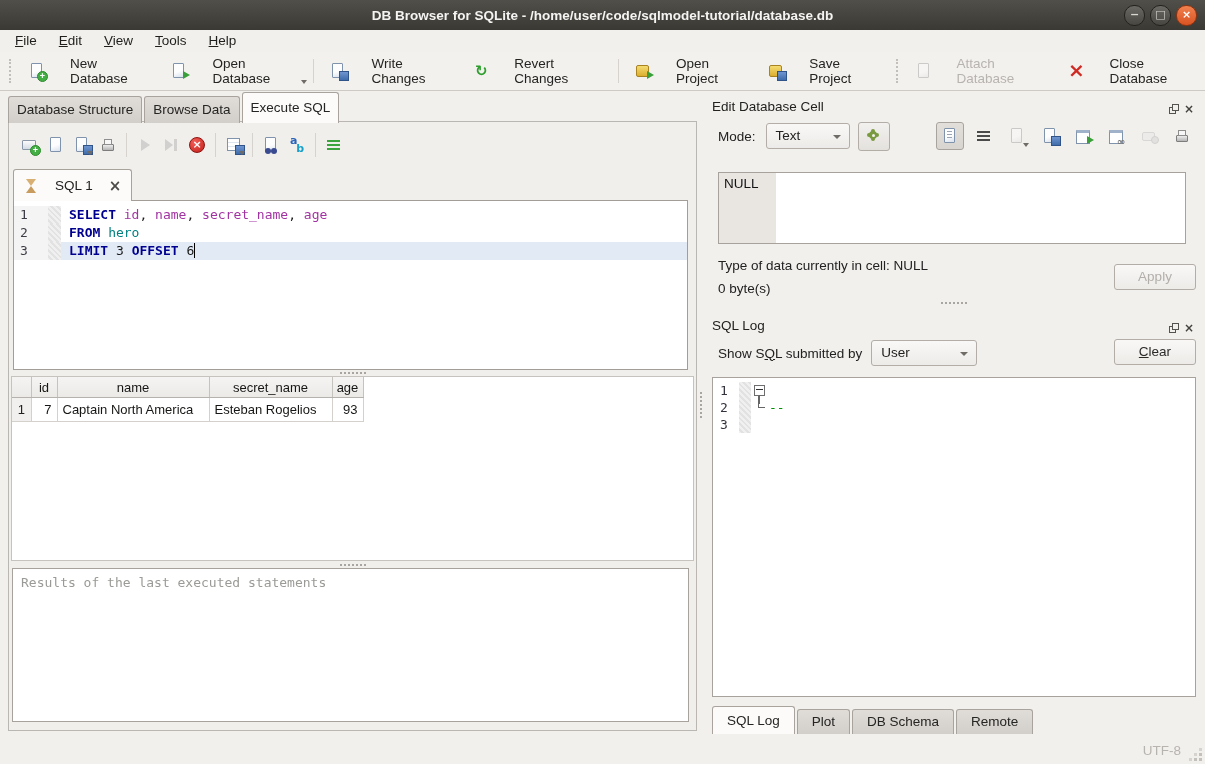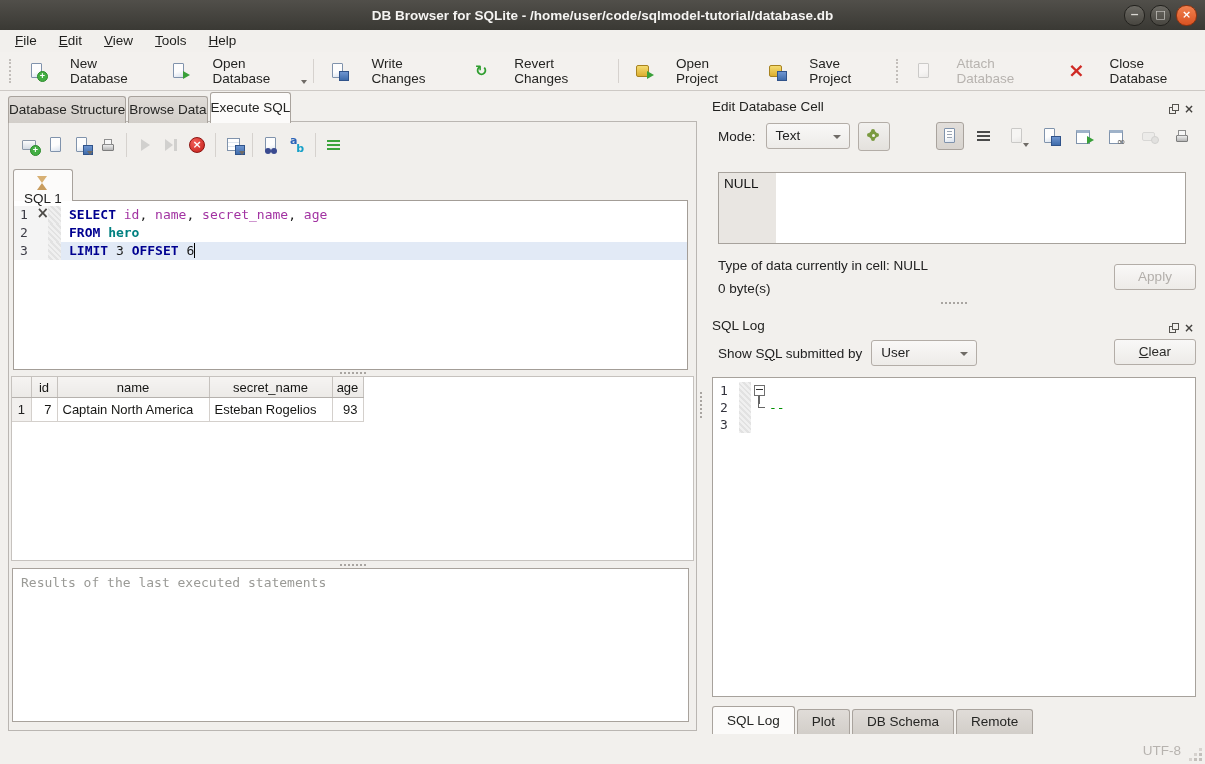--- a/index.html
+++ b/index.html
@@ -92,47 +92,47 @@
   .ic-gear::after{left:7px;top:7px;width:3px;height:3px;border-radius:2px;background:#f4f2ef;}
   .ic-hourglass{width:15px;height:16px;}
   .ic-hourglass::before{left:2px;top:1px;border-top:7px solid #d8b073;
     border-left:5px solid transparent;border-right:5px solid transparent;}
   .ic-hourglass::after{left:2px;bottom:1px;border-bottom:7px solid #c89c5e;
     border-left:5px solid transparent;border-right:5px solid transparent;}
 
   
   #maintabs{left:8px;top:92px;height:31px;display:flex;align-items:flex-end;z-index:3;}
   .tab{border:1px solid #a9a39d;border-bottom:none;border-radius:3px 3px 0 0;
-    padding:0 0;font-size:13.5px;color:#252523;margin-right:2px;
+    padding:0 8px;font-size:13.5px;color:#252523;margin-right:2px;
     background:linear-gradient(#e0dcd8,#d2cec9);height:26px;line-height:26px;}
   .tab.active{background:#fcfbfa;height:30px;line-height:30px;position:relative;z-index:4;}
   #leftframe{left:8px;top:121px;width:689px;height:610px;background:#f1efec;
     border:1px solid #bab6b2;box-sizing:border-box;}
 
   
   #sqlbar{position:absolute;left:8px;top:9px;height:28px;display:flex;align-items:center;}
   .tbtn{width:26px;height:26px;display:flex;align-items:center;justify-content:center;position:relative;}
   .tbtn .dd-caret{right:2px;bottom:3px;}
 
   
-  #sqltab{position:absolute;left:4px;top:47px;height:32px;display:flex;align-items:center;gap:0;
+  #sqltab{position:absolute;left:4px;top:47px;height:32px;display:flex;align-items:center;gap:16px;
     background:#fcfbfa;border:1px solid #a8a29c;border-bottom:none;border-radius:3px 3px 0 0;
-    padding:5px 10px;z-index:2;font-size:13.5px;color:#222;box-sizing:border-box;flex-direction:column;}
+    padding:5px 10px;z-index:2;font-size:13.5px;color:#222;box-sizing:border-box;}
   #sqltab-close{color:#4d4b48;font:bold 15px/14px "DejaVu Sans",sans-serif;}
   #editor{position:absolute;left:4px;right:8px;top:78px;height:170px;background:#fff;
     border:1px solid #a39d97;box-sizing:border-box;overflow:hidden;
     font:13px/18px "DejaVu Sans Mono",monospace;padding-top:5px;}
   .ed-line{display:flex;height:18px;}
   .ln{width:34px;padding-left:6px;box-sizing:border-box;color:#3c3c46;background:#f4f4f4;flex:none;}
   .fd{width:13px;flex:none;background:repeating-linear-gradient(45deg,#f0f0f0 0 2px,#e2e2e2 2px 4px);}
   .cd{flex:1;padding-left:8px;white-space:pre;color:#1a1a1a;}
   .cd.cur{background:#e2eaf6;}
   .c-kw{color:#000090;font-weight:bold;}
   .c-id{color:#a233a2;}
-  .c-tbl{color:#008080;font-weight:bold;}
+  .c-tbl{color:#008080;font-weight:normal;}
   .c-pl{color:#1a1a1a;}
   .cursor{display:inline-block;width:1px;height:15px;background:#000;vertical-align:-3px;}
 
   
   .hsplit{position:absolute;left:0;right:0;height:7px;display:flex;align-items:center;justify-content:center;}
   .hsplit i{display:block;width:26px;border-top:2px dotted #a9a5a1;}
   #vsplit{left:697px;top:92px;width:9px;height:645px;}
   #vsplit i{position:absolute;left:3px;top:300px;height:26px;border-left:2px dotted #a9a5a1;}
 
   

